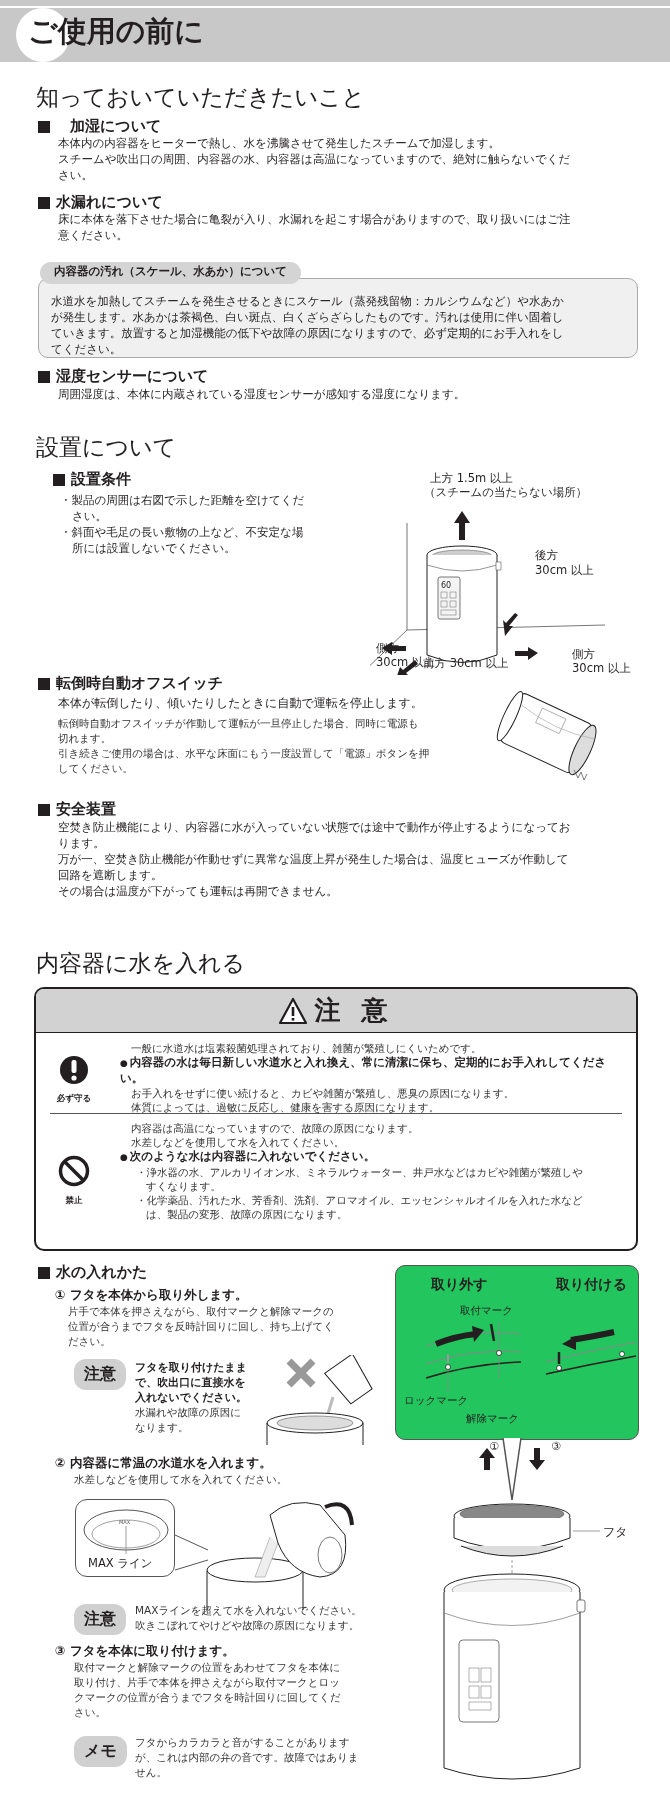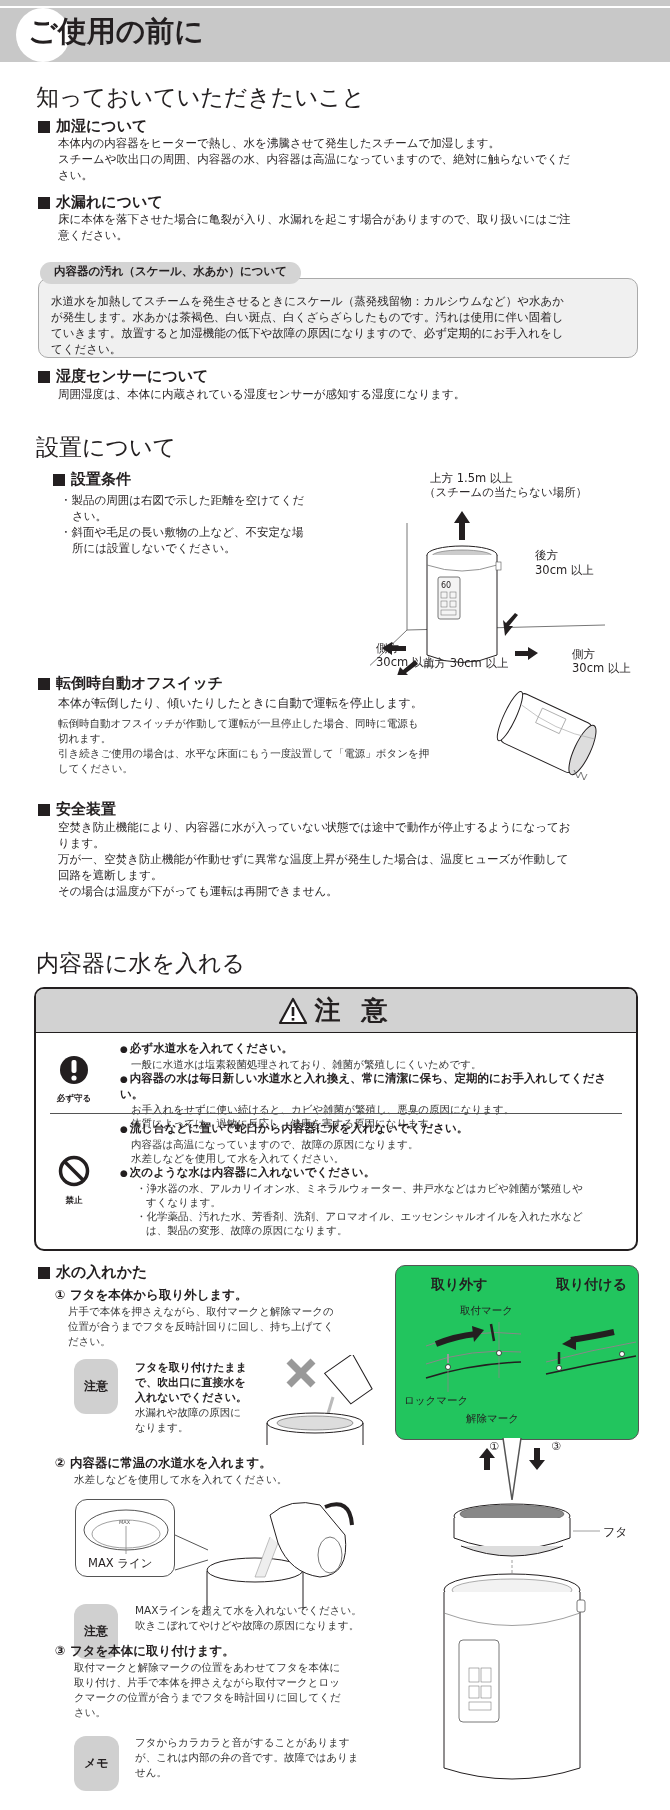--- a/index.html
+++ b/index.html
@@ -30,40 +30,40 @@
   .caution-header svg { margin-right: 6px; }
   .caution-row { position: absolute; left: 0; width: 100%; }
   .caution-divider { position: absolute; left: 14px; right: 14px; top: 124px; border-top: 1.5px solid #555; }
   .c-icon { position: absolute; left: 16px; text-align: center; width: 44px; }
   .c-icon-label { font-size: 8.5px; font-weight: bold; margin-top: 4px; white-space: nowrap; }
   .c-text { position: absolute; left: 84px; right: 10px; }
   .c-bullet { font-size: 11.5px; line-height: 15px; font-weight: bold; }
   .c-bullet::before { content: "●"; font-size: 9px; margin-right: 2px; }
   .c-sub { font-size: 10.5px; line-height: 14px; color: #333; padding-left: 11px; }
 
-  .pill { display: inline-block; background: #d0d0d0; border-radius: 12px; font-size: 12px; font-weight: bold; padding: 19px 10px; white-space: nowrap; }
+  .pill { display: inline-block; background: #d0d0d0; border-radius: 12px; font-size: 16px; font-weight: bold; padding: 5px 10px; white-space: nowrap; }
 
   .step-title { font-size: 12.5px; font-weight: bold; white-space: nowrap; }
   .step-text { font-size: 10.5px; line-height: 15px; color: #333; }
 
   .lid-box { left: 395px; top: 1265px; width: 244px; height: 175px; border: 1.5px solid #555; border-radius: 10px; background: #22c55e; }
   .lid-label { font-size: 14px; font-weight: bold; white-space: nowrap; }
   .tiny-label { font-size: 10.5px; white-space: nowrap; }
 </style>
 </head>
 <body>
 
 <div class="abs header-top-strip"></div>
 <div class="abs header-bar"></div>
 <div class="abs header-circle"></div>
 <div class="abs header-title">ご使用の前に</div>
 
 <div class="abs section-title" style="left:36px; top:82px;">知っておいていただきたいこと</div>
 
-<div class="abs sub-head" style="left:38px; top:117px;">
+<div class="abs sub-head" style="left:38px; top:117px;gap:14px;">
   <span class="sq"></span>
   <span>加湿について</span>
 </div>
 <div class="abs body-text" style="left:58px; top:135px; width:590px;">
   <div>本体内の内容器をヒーターで熱し、水を沸騰させて発生したスチームで加湿します。</div>
   <div>スチームや吹出口の周囲、内容器の水、内容器は高温になっていますので、絶対に触らないでくだ</div>
   <div>さい。</div>
 </div>
 
 <div class="abs sub-head" style="left:38px; top:193px;">
@@ -191,40 +191,38 @@
   <div class="caution-row" style="top:48px; height:76px;">
     <div class="c-icon" style="top:18px;">
       <svg width="30" height="30" viewBox="0 0 30 30">
         <circle cx="15" cy="15" r="14" fill="#231f20"></circle>
         <rect x="12.5" y="5" width="5" height="13" rx="2" fill="#fff"></rect>
         <circle cx="15" cy="23" r="2.6" fill="#fff"></circle>
       </svg>
       <div class="c-icon-label">必ず守る</div>
     </div>
     <div class="c-text" style="top:4px;">
-      <div class="c-bullet">必ず水道水を入れてください。</div>
       <div class="c-sub">一般に水道水は塩素殺菌処理されており、雑菌が繁殖しにくいためです。</div>
       <div class="c-bullet">内容器の水は毎日新しい水道水と入れ換え、常に清潔に保ち、定期的にお手入れしてください。</div>
       <div class="c-sub">お手入れをせずに使い続けると、カビや雑菌が繁殖し、悪臭の原因になります。</div>
       <div class="c-sub">体質によっては、過敏に反応し、健康を害する原因になります。</div>
     </div>
   </div>
 
   <div class="caution-divider"></div>
 
   <div class="caution-row" style="top:128px; height:130px;">
     <div class="c-icon" style="top:38px;">
       <svg width="32" height="32" viewBox="0 0 32 32">
         <circle cx="16" cy="16" r="13.5" fill="none" stroke="#231f20" stroke-width="3.5"></circle>
         <line x1="6.5" y1="6.5" x2="25.5" y2="25.5" stroke="#231f20" stroke-width="3.5"></line>
       </svg>
       <div class="c-icon-label">禁止</div>
     </div>
     <div class="c-text" style="top:4px;">
-      <div class="c-bullet">流し台などに置いて蛇口から内容器に水を入れないでください。</div>
       <div class="c-sub">内容器は高温になっていますので、故障の原因になります。</div>
       <div class="c-sub">水差しなどを使用して水を入れてください。</div>
       <div class="c-bullet">次のような水は内容器に入れないでください。</div>
       <div class="c-sub" style="padding-left:16px;">・浄水器の水、アルカリイオン水、ミネラルウォーター、井戸水などはカビや雑菌が繁殖しや</div>
       <div class="c-sub" style="padding-left:26px;">すくなります。</div>
       <div class="c-sub" style="padding-left:16px;">・化学薬品、汚れた水、芳香剤、洗剤、アロマオイル、エッセンシャルオイルを入れた水など</div>
       <div class="c-sub" style="padding-left:26px;">は、製品の変形、故障の原因になります。</div>
     </div>
   </div>
 </div>

